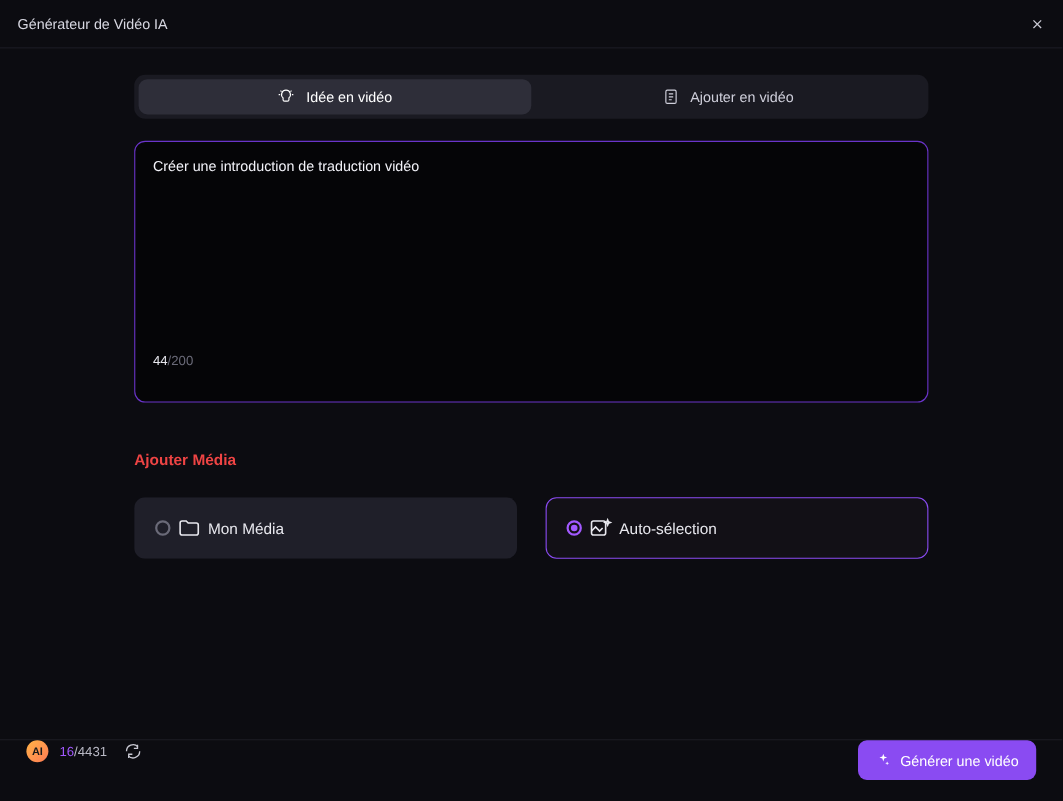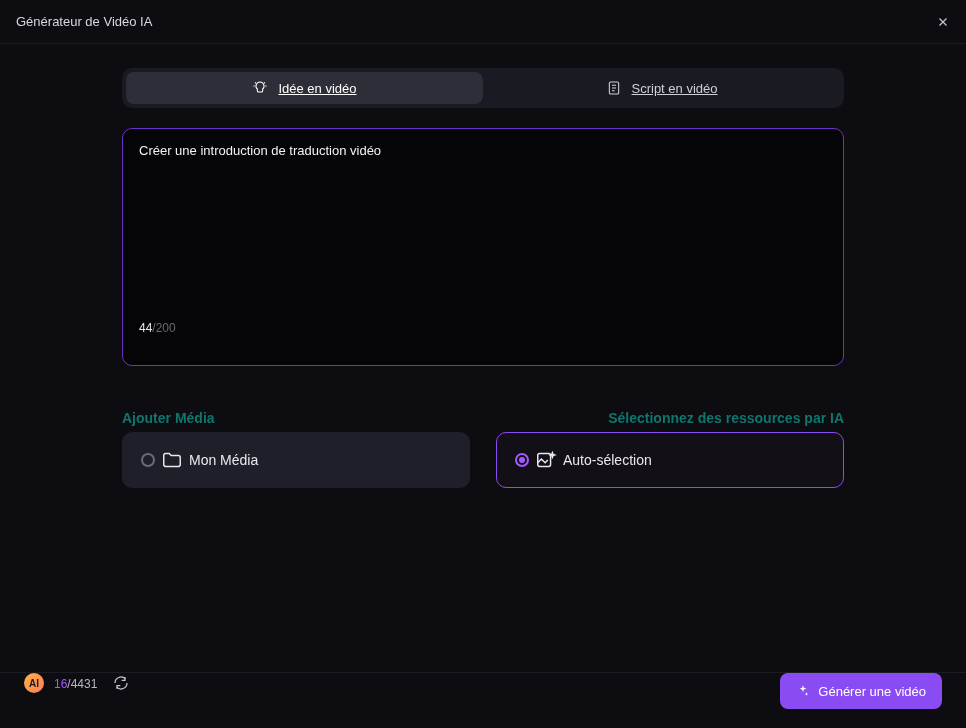--- a/index.html
+++ b/index.html
@@ -47,21 +47,20 @@
   .tab {
     flex: 1;
     display: flex;
     align-items: center;
     justify-content: center;
     gap: 10px;
     border-radius: 8px;
     font-size: 13px;
     color: #cfcfdb;
     cursor: pointer;
-    text-decoration: underline;
   }
   .tab.active {
     background: #2e2e39;
     color: #ffffff;
   }
   .tab svg { width: 16px; height: 16px; }
 
   .textarea-wrap {
     border: 1px solid #6a34c9;
     border-radius: 10px;
@@ -85,22 +84,22 @@
   .char-count .cur { color: #e8e8ee; }
 
   .media-row {
     margin-top: 44px;
   }
   .media-labels {
     display: flex;
     justify-content: space-between;
     font-size: 14px;
     font-weight: 600;
-    color: #0f766e;
-    margin-bottom: 6px;
+    color: #ef4444;
+    margin-bottom: 26px;
   }
   .media-options {
     display: flex;
     gap: 26px;
   }
   .media-option {
     flex: 1;
     height: 56px;
     border-radius: 10px;
     display: flex;
@@ -199,35 +198,34 @@
         <path d="M12 3a6 6 0 0 0-4 10.5V16a2 2 0 0 0 2 2h4a2 2 0 0 0 2-2v-2.5A6 6 0 0 0 12 3z"></path>
         <path d="M2 9h2M20 9h2M4.5 3.5l1.4 1.4M18.1 4.9l1.4-1.4"></path>
       </svg>
       <span>Idée en vidéo</span>
     </div>
     <div class="tab">
       <svg viewBox="0 0 24 24" fill="none" stroke="currentColor" stroke-width="1.6">
         <rect x="5" y="3" width="14" height="18" rx="2"></rect>
         <path d="M9 8h6M9 12h6M9 16h4"></path>
       </svg>
-      <span>Script en vidéo</span>
+      <span>Ajouter en vidéo</span>
     </div>
   </div>
 
   <div class="textarea-wrap">
     <div class="textarea-value">Créer une introduction de traduction vidéo</div>
     <div class="char-count">
       <span class="cur">44</span><span>/200</span>
     </div>
   </div>
 
   <div class="media-row">
     <div class="media-labels">
       <span>Ajouter Média</span>
-      <span>Sélectionnez des ressources par IA</span>
     </div>
     <div class="media-options">
       <div class="media-option">
         <span class="radio"></span>
         <svg viewBox="0 0 24 24" fill="none" stroke="currentColor" stroke-width="1.6">
           <path d="M3 7a2 2 0 0 1 2-2h4l2 2h8a2 2 0 0 1 2 2v8a2 2 0 0 1-2 2H5a2 2 0 0 1-2-2V7z"></path>
         </svg>
         <span>Mon Média</span>
       </div>
       <div class="media-option selected">

